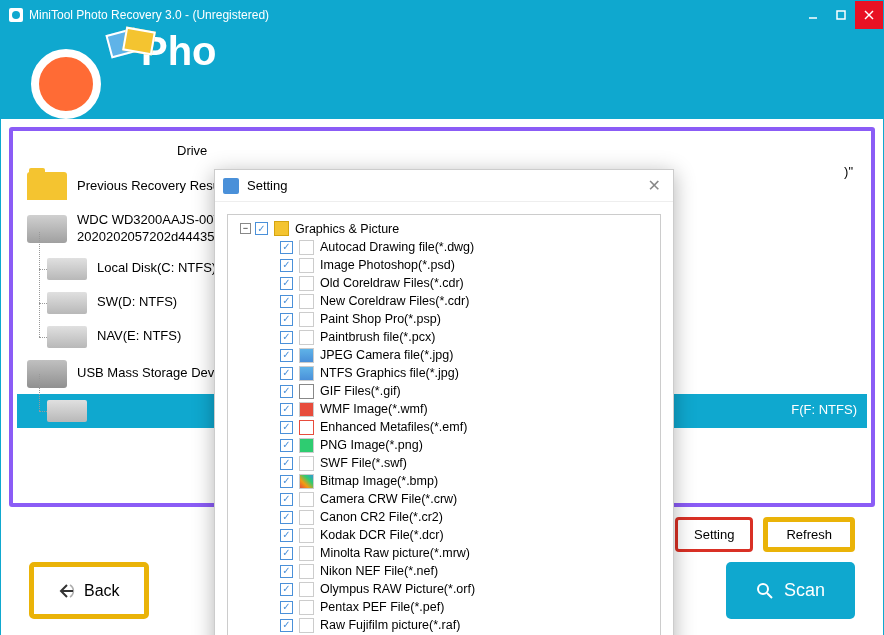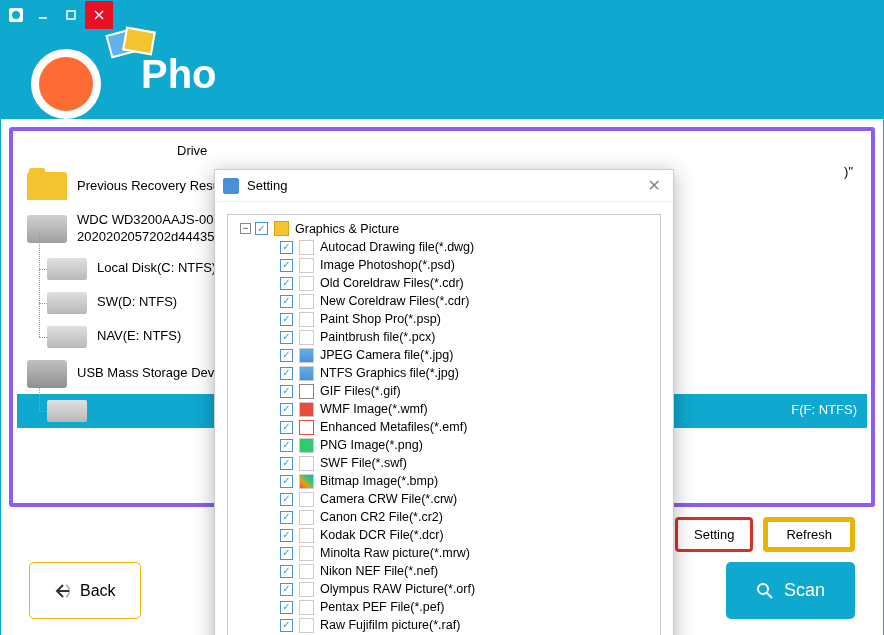--- a/index.html
+++ b/index.html
@@ -8,21 +8,21 @@
 .window { width: 100%; height: 100%; border: 1px solid #0fa8cf; display: flex; flex-direction: column; }
 .titlebar { height: 28px; background: #0fa8cf; display: flex; align-items: center; padding: 0 0 0 8px; color: #fff; font-size: 12px; }
 .titlebar-icon { width: 14px; height: 14px; background: #fff; border-radius: 2px; margin-right: 6px; position: relative; }
 .titlebar-icon::before { content: ''; position: absolute; width: 8px; height: 8px; background: #0fa8cf; top: 3px; left: 3px; border-radius: 50%; }
 .titlebar-text { flex: 1; }
 .titlebar-controls { display: flex; }
 .titlebar-btn { width: 28px; height: 28px; display: flex; align-items: center; justify-content: center; cursor: pointer; }
 .titlebar-btn.close { background: #e81123; }
 .titlebar-btn svg { width: 12px; height: 12px; }
 
-.header-area { height: 110px; background: #0fa8cf; display: flex; align-items: center; padding-left: 30px; }
+.header-area { height: 110px; background: #0fa8cf; display: flex; align-items: flex-start; padding-left: 30px; }
 .logo-icon { width: 90px; height: 90px; position: relative; margin-right: 20px; }
 .logo-ring { width: 70px; height: 70px; border: 8px solid #fff; border-radius: 50%; position: absolute; bottom: 0; left: 0; background: #ff6b35; }
 .logo-photos { position: absolute; top: 0; right: 5px; }
 .logo-photos div { width: 30px; height: 24px; background: #4a90d9; border: 2px solid #fff; position: absolute; }
 .logo-photos div:nth-child(1) { transform: rotate(-15deg); left: -8px; top: 2px; background: #5fb3e8; }
 .logo-photos div:nth-child(2) { transform: rotate(10deg); left: 8px; top: 0; background: #f4c430; }
 .header-title { color: #fff; font-size: 40px; font-weight: bold; }
 
 .content { flex: 1; background: #fff; position: relative; padding: 8px; }
 .drive-panel { border: 4px solid #8b5cf6; height: 380px; border-radius: 3px; padding: 8px 4px; }
@@ -38,21 +38,21 @@
 .drive-folder::before { content: ''; position: absolute; width: 16px; height: 5px; background: #f4c430; top: -4px; left: 2px; border-radius: 2px 2px 0 0; }
 .drive-partition { background: linear-gradient(#e0e0e0, #b8b8b8); border-radius: 2px; height: 22px; }
 .drive-usb { background: linear-gradient(#c0c0c0, #909090); border-radius: 3px; }
 .drive-text { flex: 1; line-height: 1.3; }
 
 .action-buttons { display: flex; justify-content: flex-end; gap: 10px; padding: 10px 20px; }
 .btn-secondary { padding: 5px 18px; border: 5px solid #eab308; background: #fff; border-radius: 4px; font-size: 13px; cursor: pointer; }
 .btn-secondary.highlighted { border: 3px solid #d93025; padding: 3px 16px; }
 
 .footer { display: flex; justify-content: space-between; padding: 0 20px 15px 20px; }
-.btn-back { padding: 8px 24px; border: 1px solid #eab308; background: #fff; border-radius: 5px; font-size: 16px; cursor: pointer; display: flex; align-items: center; gap: 8px; }
+.btn-back { padding: 8px 24px; border: 5px solid #eab308; background: #fff; border-radius: 5px; font-size: 16px; cursor: pointer; display: flex; align-items: center; gap: 8px; }
 .btn-scan { padding: 18px 30px; background: #0fa8cf; color: #fff; border: none; border-radius: 5px; font-size: 18px; cursor: pointer; display: flex; align-items: center; gap: 10px; }
 .btn-scan svg, .btn-back svg { width: 18px; height: 18px; }
 
 
 .modal { position: absolute; left: 213px; top: 50px; width: 460px; height: 530px; background: #fff; border: 1px solid #ccc; box-shadow: 0 4px 20px rgba(0,0,0,0.3); z-index: 100; display: flex; flex-direction: column; }
 .modal-header { height: 32px; display: flex; align-items: center; padding: 0 8px; font-size: 13px; border-bottom: 1px solid #eee; }
 .modal-header-icon { width: 16px; height: 16px; background: #4a90d9; border-radius: 2px; margin-right: 8px; }
 .modal-header-title { flex: 1; }
 .modal-close { cursor: pointer; color: #888; font-size: 16px; padding: 0 4px; }
 .modal-body { flex: 1; padding: 12px; overflow: hidden; }
@@ -78,20 +78,21 @@
 .tree-container::-webkit-scrollbar-thumb { background: #4a9de0; }
 
 .truncated-info { position: absolute; right: 30px; top: 45px; font-size: 13px; }
 </style>
 </head>
 <body>
 
 <div class="window">
   <div class="titlebar">
     <div class="titlebar-icon"></div>
+    <div class="titlebar-text">MiniTool Photo Recovery 3.0 - (Unregistered)</div>
     <div class="titlebar-controls">
       <div class="titlebar-btn">
           <svg viewBox="0 0 12 12">
             <line x1="2" y1="9" x2="10" y2="9" stroke="#fff" stroke-width="1.5"></line>
           </svg>
         </div>
       <div class="titlebar-btn">
           <svg viewBox="0 0 12 12">
             <rect x="2" y="2" width="8" height="8" fill="none" stroke="#fff" stroke-width="1.5"></rect>
           </svg>

